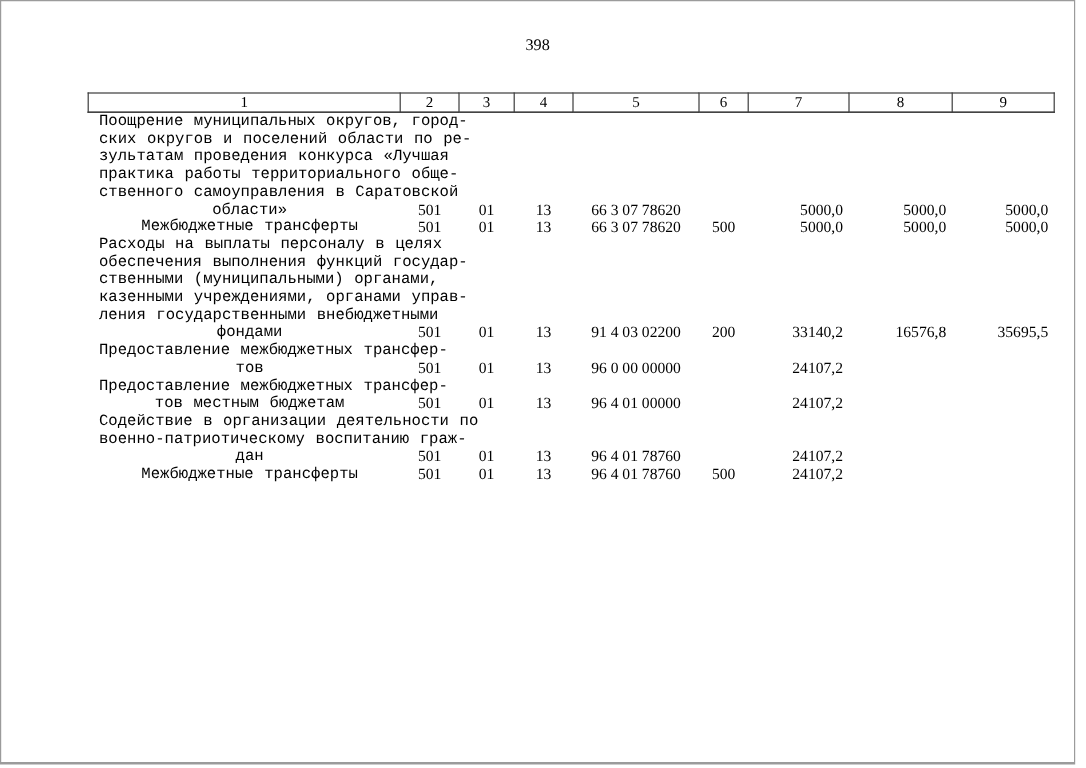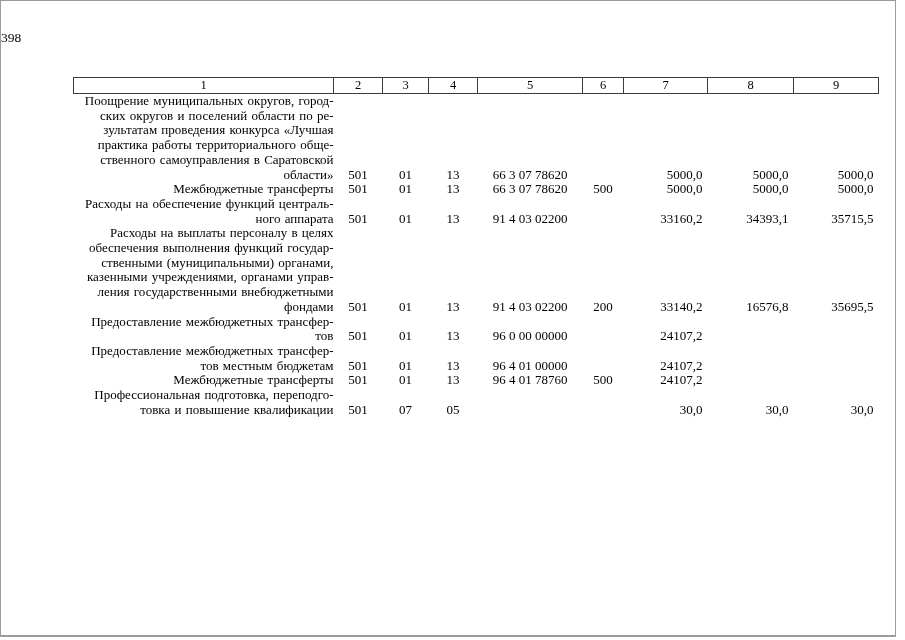--- a/index.html
+++ b/index.html
@@ -20,20 +20,21 @@
     border: 1px solid #9b9b9b;
     border-bottom-width: 2px;
     font-family: "Liberation Serif", "DejaVu Serif", serif;
     color: #000000;
   }
   .pagenum {
     position: absolute;
     top: 29px;
     left: 0;
     width: 100%;
+    text-align: center;
     font-size: 13.5px;
     line-height: 15px;
     font-family: Liberation Serif, serif;
   }
   table.budget {
     position: absolute;
     left: 72px;
     top: 76px;
     width: 805px;
     border-collapse: collapse;
@@ -44,25 +45,26 @@
   table.budget thead td {
     border: 1px solid #3c3c3c;
     text-align: center;
     vertical-align: middle;
     height: 15px;
     font-size: 12.5px;
     padding: 0;
   }
   table.budget td { padding: 0; }
   table.budget tbody td:nth-child(1) {
-    text-align: right;
+    text-align: center;
     vertical-align: top;
     white-space: pre;
     padding-left: 9px;
     word-spacing: 1px;
+    font-family: Liberation Mono, monospace;
   }
   table.budget tbody td:nth-child(2),
   table.budget tbody td:nth-child(3),
   table.budget tbody td:nth-child(4),
   table.budget tbody td:nth-child(5),
   table.budget tbody td:nth-child(6) {
     text-align: center;
     vertical-align: bottom;
     white-space: nowrap;
   }
@@ -128,32 +130,20 @@
           <td>501</td>
           <td>01</td>
           <td>13</td>
           <td>66 3 07 78620</td>
           <td>500</td>
           <td>5000,0</td>
           <td>5000,0</td>
           <td>5000,0</td>
         </tr>
         <tr>
-          <td>Расходы на обеспечение функций централь-
-ного аппарата</td>
-          <td>501</td>
-          <td>01</td>
-          <td>13</td>
-          <td>91 4 03 02200</td>
-          <td></td>
-          <td>33160,2</td>
-          <td>34393,1</td>
-          <td>35715,5</td>
-        </tr>
-        <tr>
           <td>Расходы на выплаты персоналу в целях
 обеспечения выполнения функций государ-
 ственными (муниципальными) органами,
 казенными учреждениями, органами управ-
 ления государственными внебюджетными
 фондами</td>
           <td>501</td>
           <td>01</td>
           <td>13</td>
           <td>91 4 03 02200</td>
@@ -180,37 +170,38 @@
           <td>501</td>
           <td>01</td>
           <td>13</td>
           <td>96 4 01 00000</td>
           <td></td>
           <td>24107,2</td>
           <td></td>
           <td></td>
         </tr>
         <tr>
+          <td>Содействие в организации деятельности по
+военно-патриотическому воспитанию граж-
+дан</td>
+          <td>501</td>
+          <td>01</td>
+          <td>13</td>
+          <td>96 4 01 78760</td>
+          <td></td>
+          <td>24107,2</td>
+          <td></td>
+          <td></td>
+        </tr>
+        <tr>
           <td>Межбюджетные трансферты</td>
           <td>501</td>
           <td>01</td>
           <td>13</td>
           <td>96 4 01 78760</td>
           <td>500</td>
           <td>24107,2</td>
           <td></td>
           <td></td>
-        </tr>
-        <tr>
-          <td>Профессиональная подготовка, переподго-
-товка и повышение квалификации</td>
-          <td>501</td>
-          <td>07</td>
-          <td>05</td>
-          <td></td>
-          <td></td>
-          <td>30,0</td>
-          <td>30,0</td>
-          <td>30,0</td>
         </tr>
       </tbody>
   </table>
 </div>
 
 </body></html>

